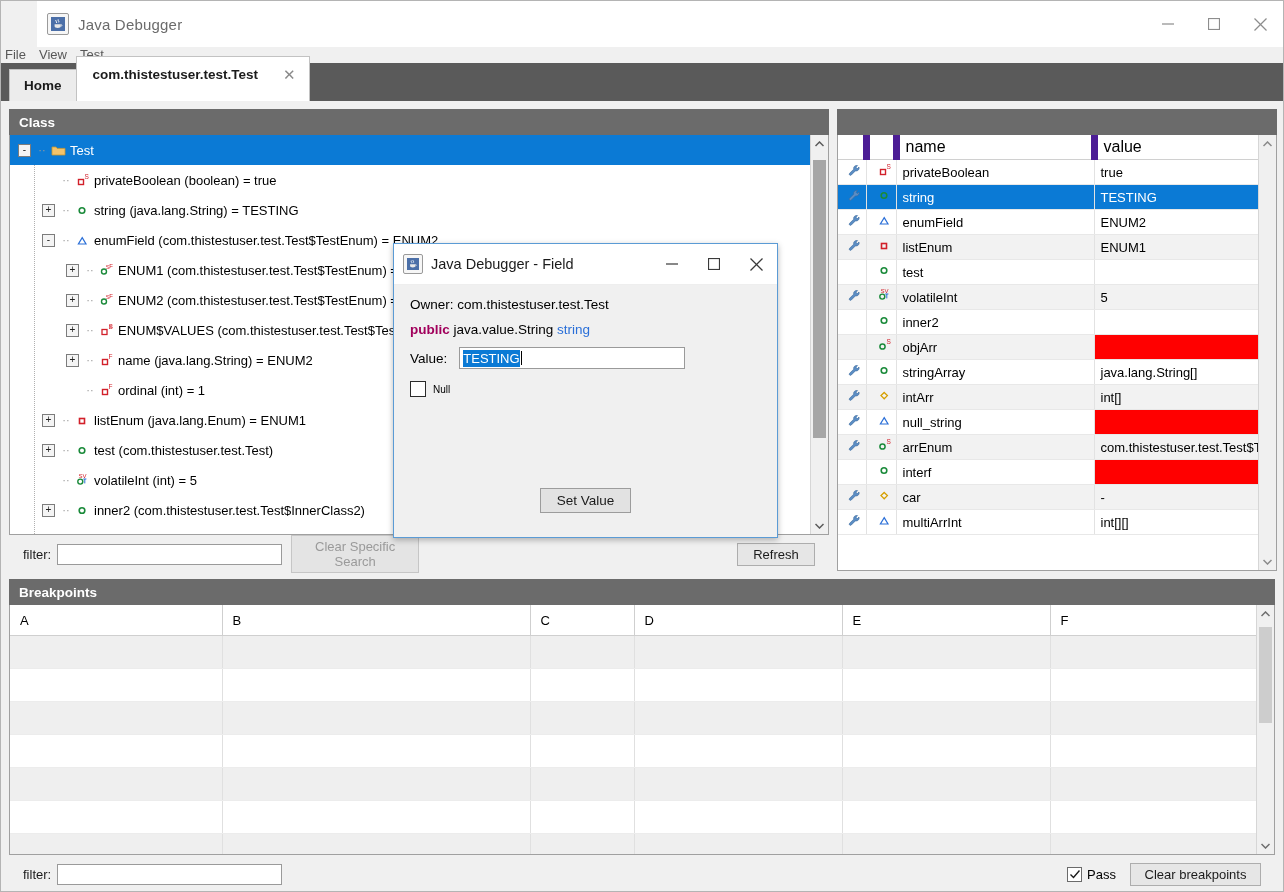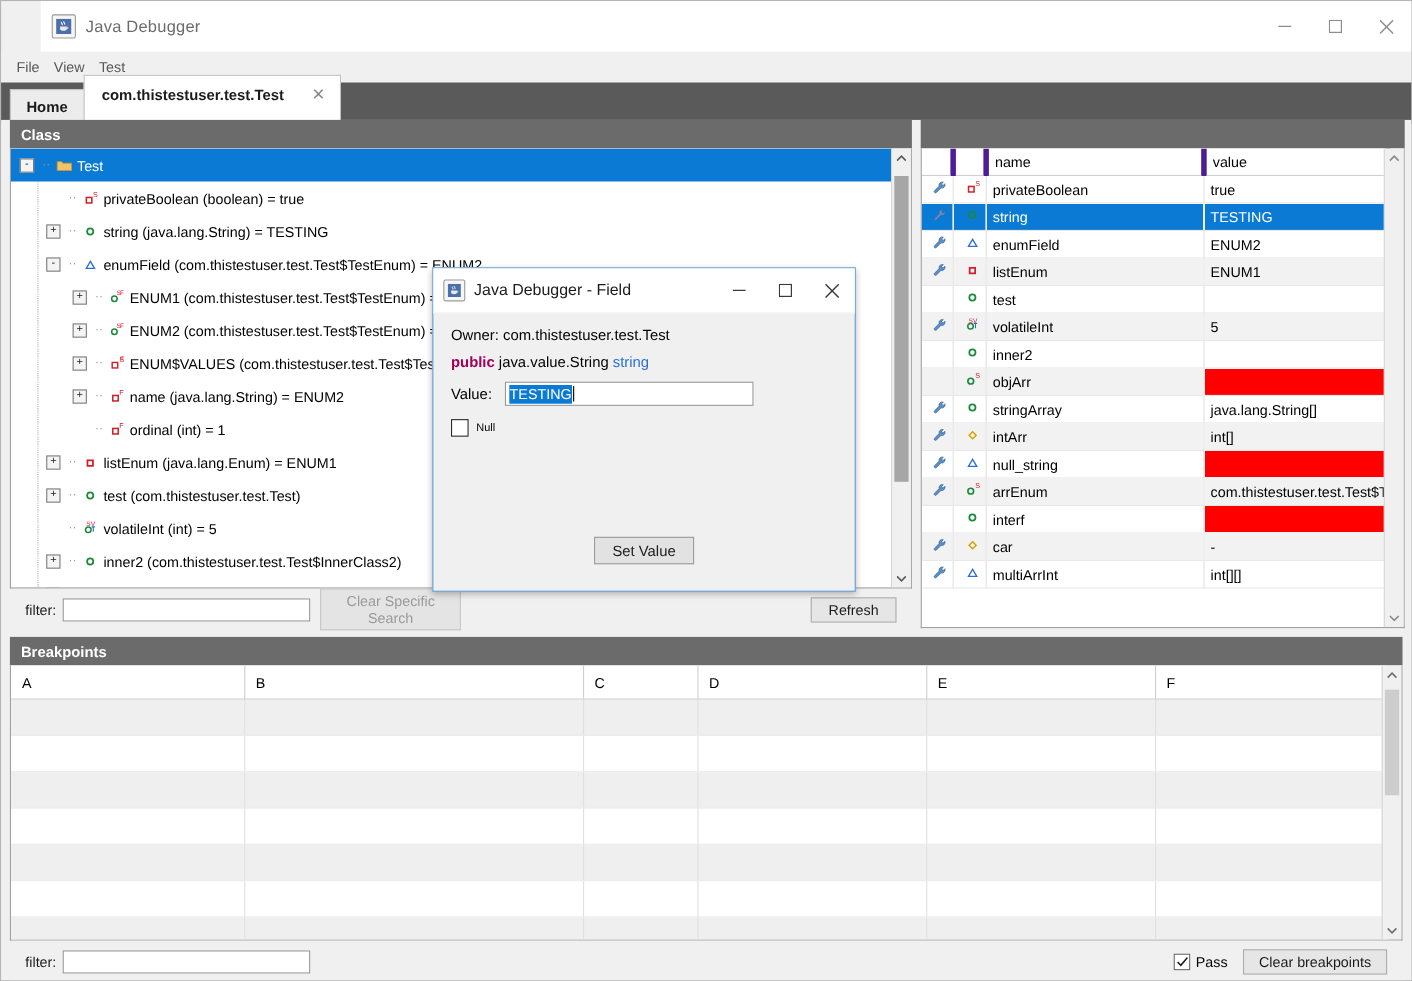--- a/index.html
+++ b/index.html
@@ -18,22 +18,22 @@
   .title-ico{width:20px;height:20px;margin-left:10px;margin-right:9px;
              border:1px solid #9a9a9a;background:#f6f6f6;border-radius:2px;
              display:flex;align-items:center;justify-content:center;}
   .title-ico svg{display:block;}
   .title-text{font-size:15px;color:#6b6b6b;letter-spacing:.2px;}
   .winbtns{position:absolute;right:0;top:0;height:46px;display:flex;}
   .winbtn{width:46px;height:46px;display:flex;align-items:center;justify-content:center;}
   .winbtn svg{display:block;}
 
   
-  .menubar{height:28px;background:#f0f0f0;display:flex;align-items:center;
-           padding-left:10px;gap:0px;}
+  .menubar{height:16px;background:#f0f0f0;display:flex;align-items:center;
+           gap:0px;}
   .menuitem{font-size:13px;color:#585858;padding:2px 9px 3px 4px;}
 
   
   .tabstrip{height:38px;background:#5a5a5a;display:flex;align-items:flex-end;
             padding-left:8px;box-sizing:border-box;}
   .tab{background:#f2f2f2;border:1px solid #c2c2c2;border-bottom:none;
        height:32px;display:flex;align-items:center;box-sizing:border-box;
        font-weight:bold;font-size:13.5px;color:#1b1b1b;padding:0 14px;
        margin-right:-1px;}
   .tab.home{background:#ececec;}
@@ -95,22 +95,22 @@
   .ftabs{position:absolute;right:2px;top:2px;display:flex;align-items:flex-end;}
   .ftab{background:#d8d8d8;border:1px solid #b6b6b6;border-bottom:none;
         font-weight:bold;font-size:13.5px;color:#1b1b1b;padding:2px 9px 3px;
         box-sizing:border-box;height:24px;margin-top:32px;}
   .ftab.active{background:#fff;}
   .tbl-wrap{position:absolute;left:0;top:26px;right:0;bottom:0;background:#fff;
             border:1px solid #a0a0a0;border-top:none;box-sizing:border-box;
             overflow:hidden;}
   table.ftbl{border-collapse:collapse;width:423px;table-layout:fixed;font-size:13px;}
   table.ftbl th{font-weight:normal;text-align:left;background:#fff;height:24px;
-                border-right:5px solid #4c1d95;border-bottom:1px solid #d0d0d0;
-                padding:0 0 0 6px;font-size:13px;}
+                border-right:7px solid #4c1d95;border-bottom:1px solid #d0d0d0;
+                padding:0 0 0 6px;font-size:16px;}
   table.ftbl td{height:24px;border-right:1px solid #e2e2e2;
                 border-bottom:1px solid #e8e8e8;padding:0 0 0 6px;
                 overflow:hidden;white-space:nowrap;}
   table.ftbl tr.alt td{background:#f2f2f2;}
   table.ftbl tr.sel td{background:#0b7ad5;color:#fff;}
   td.c-wrench,td.c-type{padding:0;text-align:center;}
   td.redval{background:#ff0000 !important;}
   .wr{display:inline-block;}
 
   

